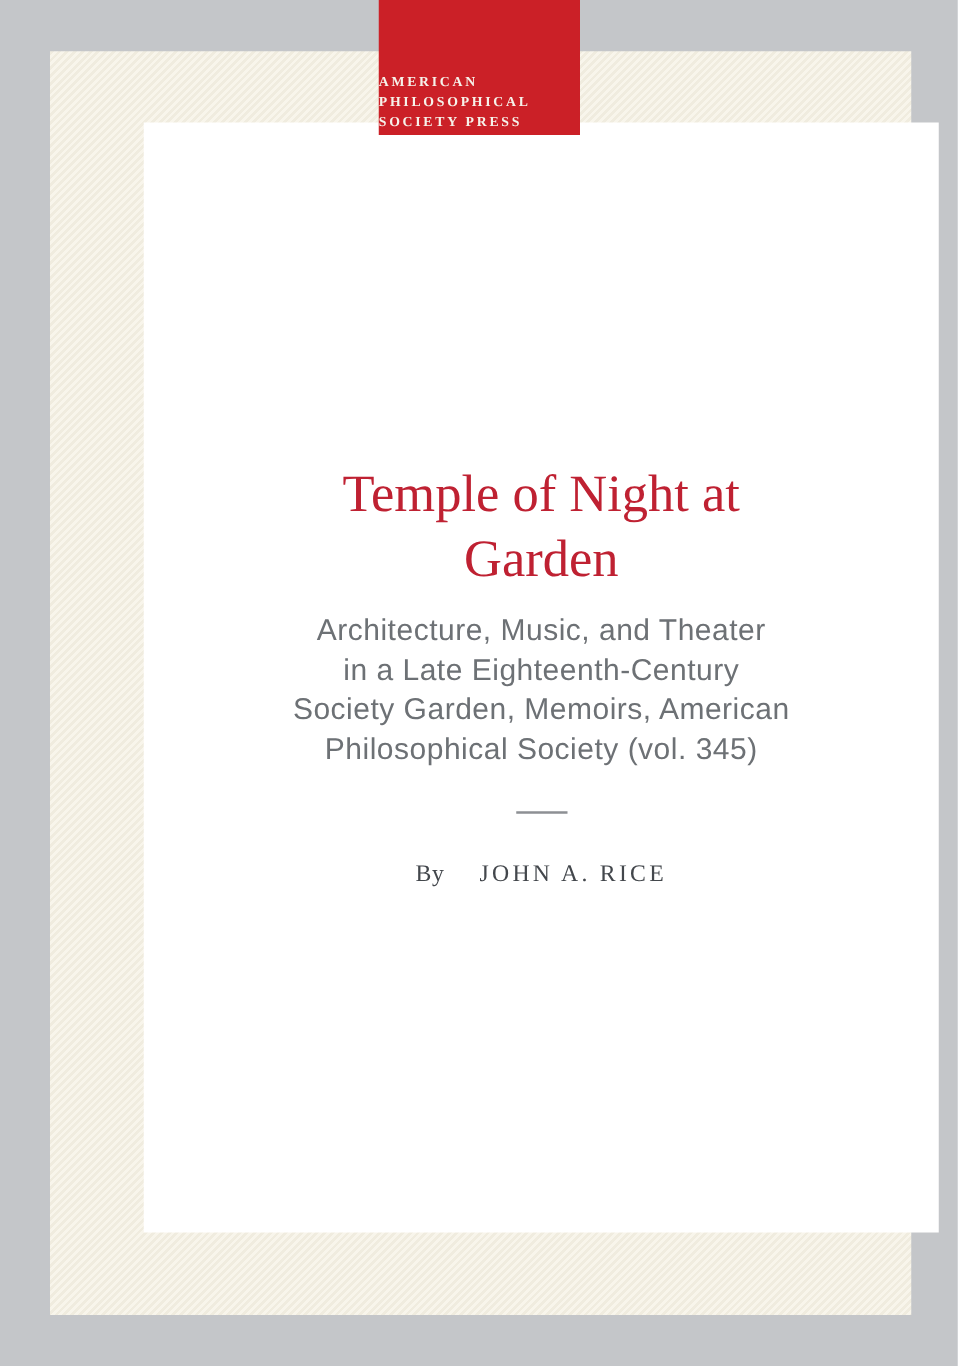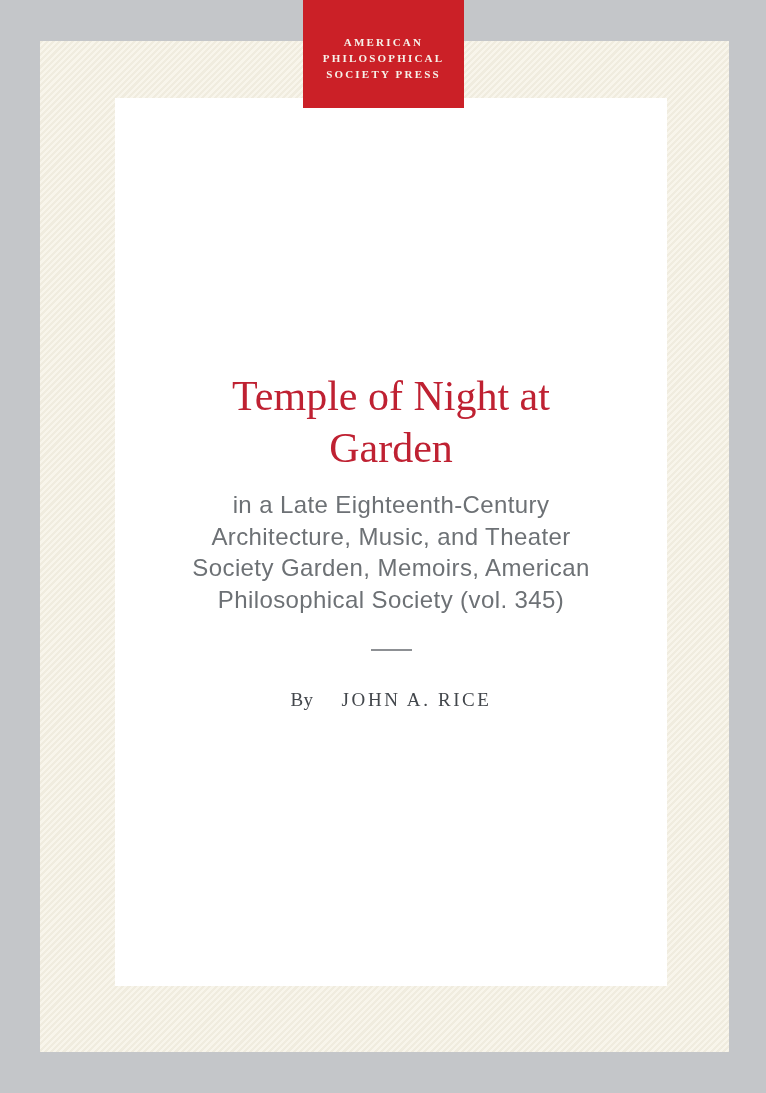--- a/index.html
+++ b/index.html
@@ -31,31 +31,30 @@
       135deg,
       var(--page-cream) 0px,
       var(--page-cream) 2.2px,
       var(--page-stripe) 2.2px,
       var(--page-stripe) 4.4px
     );
   }
   .panel {
     position: absolute;
     left: 115px; top: 98px;
-    width: 552px; height: 888px;
+    width: 636px; height: 888px;
     background: var(--panel-white);
     text-align: center;
   }
   .banner {
     position: absolute;
     left: 303px; top: 0;
     width: 161px; height: 108px;
     background: var(--banner-red);
-    text-align: center;
-    padding-top: 34px;
+    padding-top: 58px;
   }
   .banner-line {
     color: var(--banner-text);
     font-family: "Liberation Serif", serif;
     font-weight: bold;
     font-size: 11px;
     line-height: 16px;
     letter-spacing: 2.2px;
     white-space: nowrap;
   }
@@ -103,22 +102,22 @@
 <div class="page">
   
 </div>
 
 <div class="panel">
   <h1 class="title">
     <div>Temple of Night at</div>
     <div>Garden</div>
   </h1>
   <div class="subtitle">
+    <div>Architecture, Music, and Theater</div>
     <div>in a Late Eighteenth-Century</div>
-    <div>Architecture, Music, and Theater</div>
     <div>Society Garden, Memoirs, American</div>
     <div>Philosophical Society (vol. 345)</div>
   </div>
   <div class="divider"></div>
   <div class="byline">
     <span class="prefix">By</span><span class="author">JOHN A. RICE</span>
   </div>
 </div>
 
 <div class="banner">

